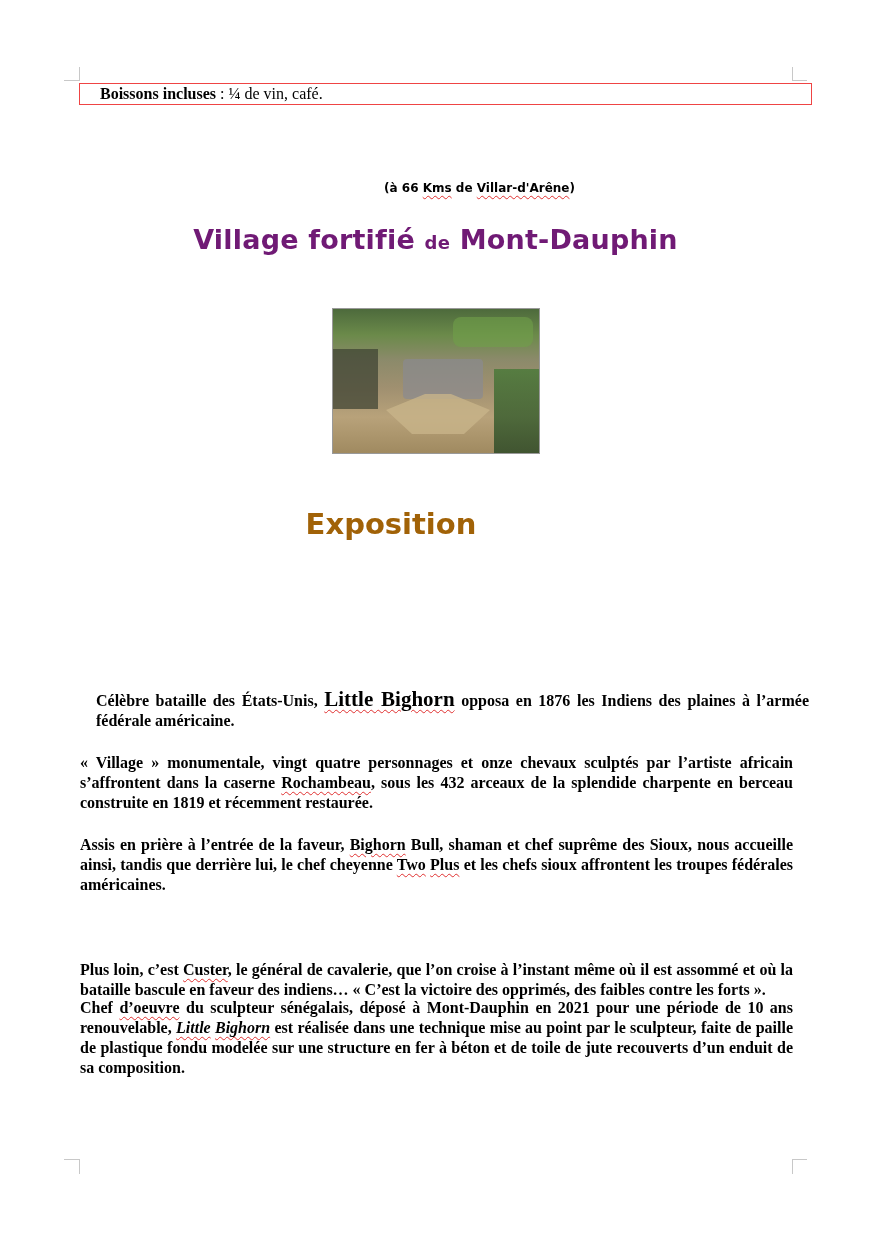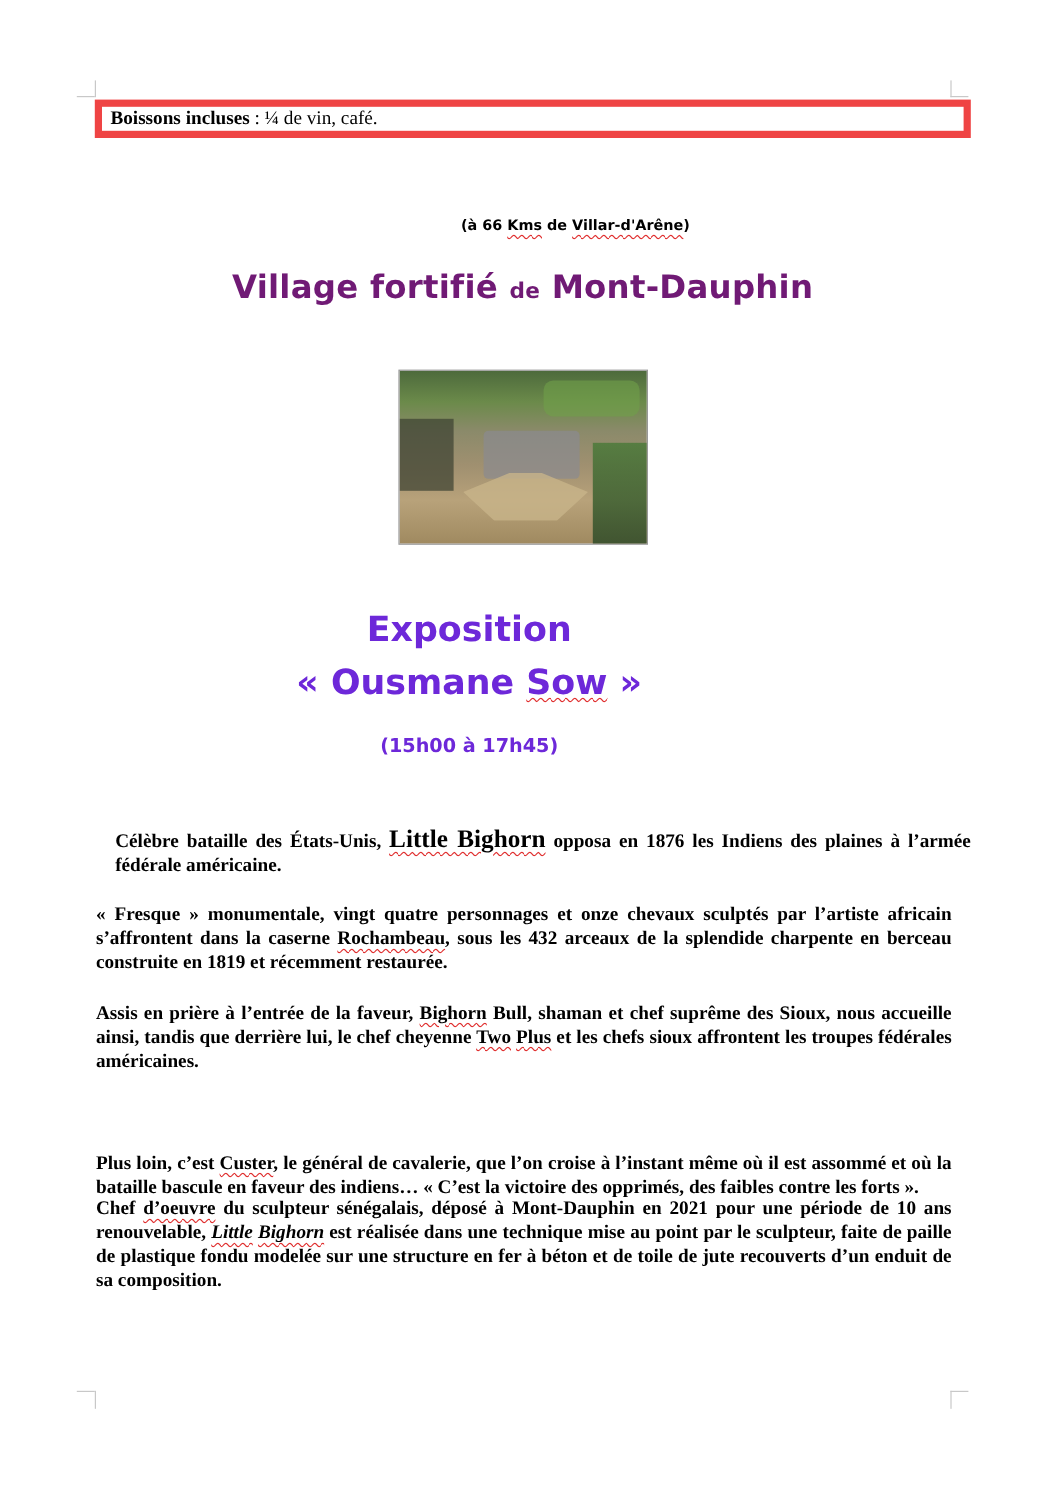--- a/index.html
+++ b/index.html
@@ -4,44 +4,44 @@
 <style>
   html, body { margin: 0; padding: 0; background: #ffffff; }
   body { width: 871px; height: 1240px; position: relative; overflow: hidden; }
   .page { position: absolute; left: 0; top: 0; width: 871px; height: 1240px; background: #ffffff; }
   .crop { position: absolute; }
   .crop .h { position: absolute; height: 1px; background: #c8c8c8; }
   .crop .v { position: absolute; width: 1px; background: #c8c8c8; }
 
   .boxed {
     position: absolute; left: 79px; top: 83px; width: 711px; height: 20px;
-    border: 6px solid #ef4444; box-sizing: content-box;
+    border: 1px solid #ef4444; box-sizing: content-box;
     font-family: "Liberation Serif", serif; font-size: 16px; color: #000;
-    line-height: 20px; padding-left: 7px;
+    line-height: 20px; padding-left: 20px;
   }
   .boxed b { font-weight: bold; }
 
   .comic { font-family: "DejaVu Sans", sans-serif; font-weight: bold; }
   .distance { position: absolute; left: 0; width: 871px; top: 181px; text-align: center; font-size: 12px; color: #000; padding-left: 44px; }
   .title { position: absolute; left: 0; width: 871px; top: 224px; text-align: center; font-size: 27px; color: #701a75; letter-spacing: 0.2px; }
   .title .small { font-size: 18px; }
   .squig { text-decoration: underline wavy #e03030; text-decoration-thickness: 1px; text-underline-offset: 3px; }
 
   .photo {
     position: absolute; left: 332px; top: 308px; width: 208px; height: 146px;
     border: 1px solid #999; box-sizing: border-box; overflow: hidden;
     background: linear-gradient(180deg, #4d6a3c 0%, #6b8a4a 18%, #8b8a6a 35%, #a09070 55%, #b8a27a 75%, #a08a60 100%);
   }
   .photo .hill-l { position:absolute; left:0; top:40px; width:45px; height:60px; background:#3a4030; opacity:.7; }
   .photo .hill-r { position:absolute; right:0; top:60px; width:45px; height:86px; background:linear-gradient(180deg,#4c7a3a,#2f4a28); opacity:.85; }
   .photo .town { position:absolute; left:70px; top:50px; width:80px; height:40px; background:#8a8a90; opacity:.7; border-radius:4px; }
   .photo .fort { position:absolute; left:40px; top:85px; width:130px; height:40px; background:#c8b48a; opacity:.8; clip-path: polygon(10% 40%, 40% 0, 60% 0, 90% 40%, 70% 100%, 30% 100%); }
   .photo .green { position:absolute; left:120px; top:8px; width:80px; height:30px; background:#6fa04a; opacity:.6; border-radius:8px; }
 
-  .expo { position: absolute; left: 0; width: 782px; text-align: center; color: #6d28d9; }
+  .expo { position: absolute; left: 0; width: 782px; text-align: center; color: #a16207; }
   .expo1 { top: 507px; font-size: 29px; }
   .expo2 { top: 551px; font-size: 29px; }
   .expo3 { top: 612px; font-size: 16px; }
 
   .body-text {
     position: absolute; left: 80px; width: 713px;
     font-family: "Liberation Serif", serif; font-weight: bold; font-size: 16px;
     line-height: 20px; color: #000; text-align: justify;
   }
   .body-text .big { font-size: 21px; }
@@ -88,31 +88,27 @@
 
   <div class="photo" title="Vue aérienne du village fortifié de Mont-Dauphin">
     <div class="green"></div>
     <div class="hill-l"></div>
     <div class="town"></div>
     <div class="fort"></div>
     <div class="hill-r"></div>
   </div>
 
   <div class="expo expo1 comic">Exposition</div>
-  <div class="expo expo2 comic">
-    <span>« Ousmane </span><span class="squig">Sow</span><span> »</span>
-  </div>
-  <div class="expo expo3 comic">(15h00 à 17h45)</div>
 
   <div class="body-text p1">
     <span>Célèbre bataille des États-Unis, </span><span class="big squig">Little Bighorn</span><span> opposa en 1876 les Indiens des plaines à l’armée fédérale américaine.</span>
   </div>
 
   <div class="body-text p2">
-    <span>« Fresque » monumentale, vingt quatre personnages et onze chevaux sculptés par l’artiste africain s’affrontent dans la caserne </span><span class="squig">Rochambeau</span><span>, sous les 432 arceaux de la splendide charpente en berceau construite en 1819 et récemment restaurée.</span>
+    <span>« Village » monumentale, vingt quatre personnages et onze chevaux sculptés par l’artiste africain s’affrontent dans la caserne </span><span class="squig">Rochambeau</span><span>, sous les 432 arceaux de la splendide charpente en berceau construite en 1819 et récemment restaurée.</span>
   </div>
 
   <div class="body-text p3">
     <span>Assis en prière à l’entrée de la faveur, </span><span class="squig">Bighorn</span><span> Bull, shaman et chef suprême des Sioux, nous accueille ainsi, tandis que derrière lui, le chef cheyenne </span><span class="squig">Two</span><span> </span><span class="squig">Plus</span><span> et les chefs sioux affrontent les troupes fédérales américaines.</span>
   </div>
 
   <div class="body-text p4">
     <span>Plus loin, c’est </span><span class="squig">Custer</span><span>, le général de cavalerie, que l’on croise à l’instant même où il est assommé et où la bataille bascule en faveur des indiens… « C’est la victoire des opprimés, des faibles contre les forts ».</span>
   </div>
 

